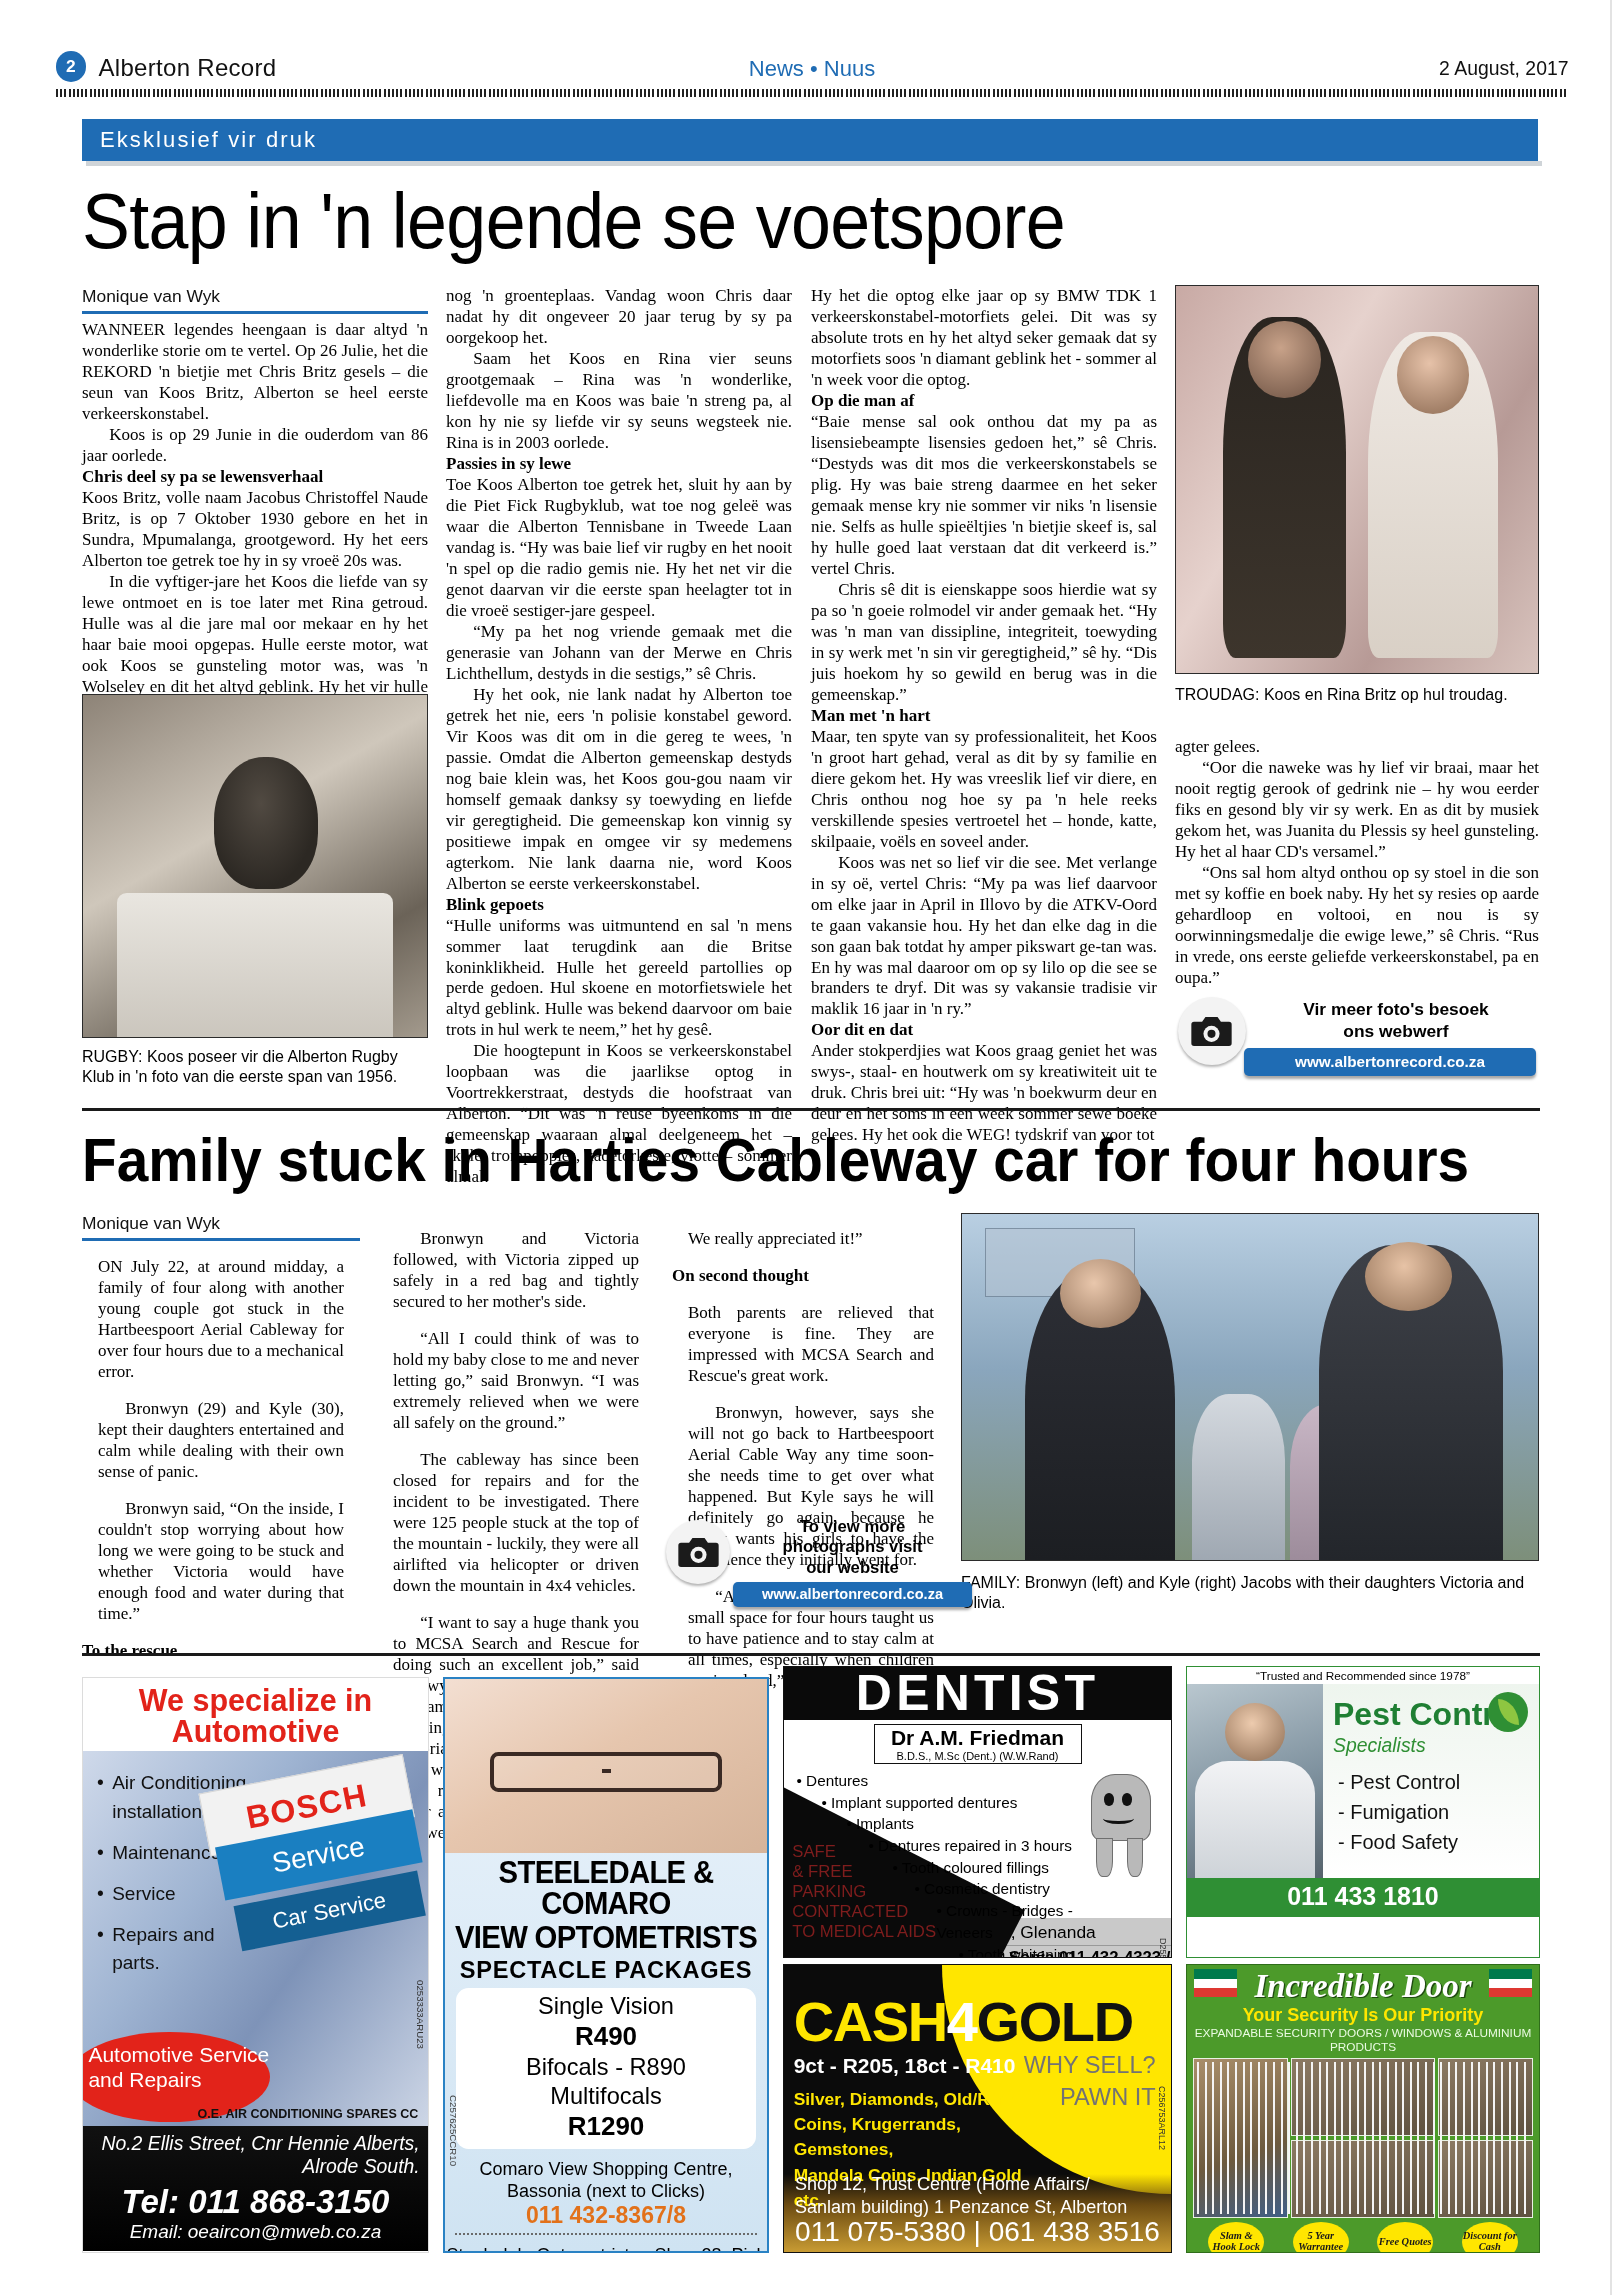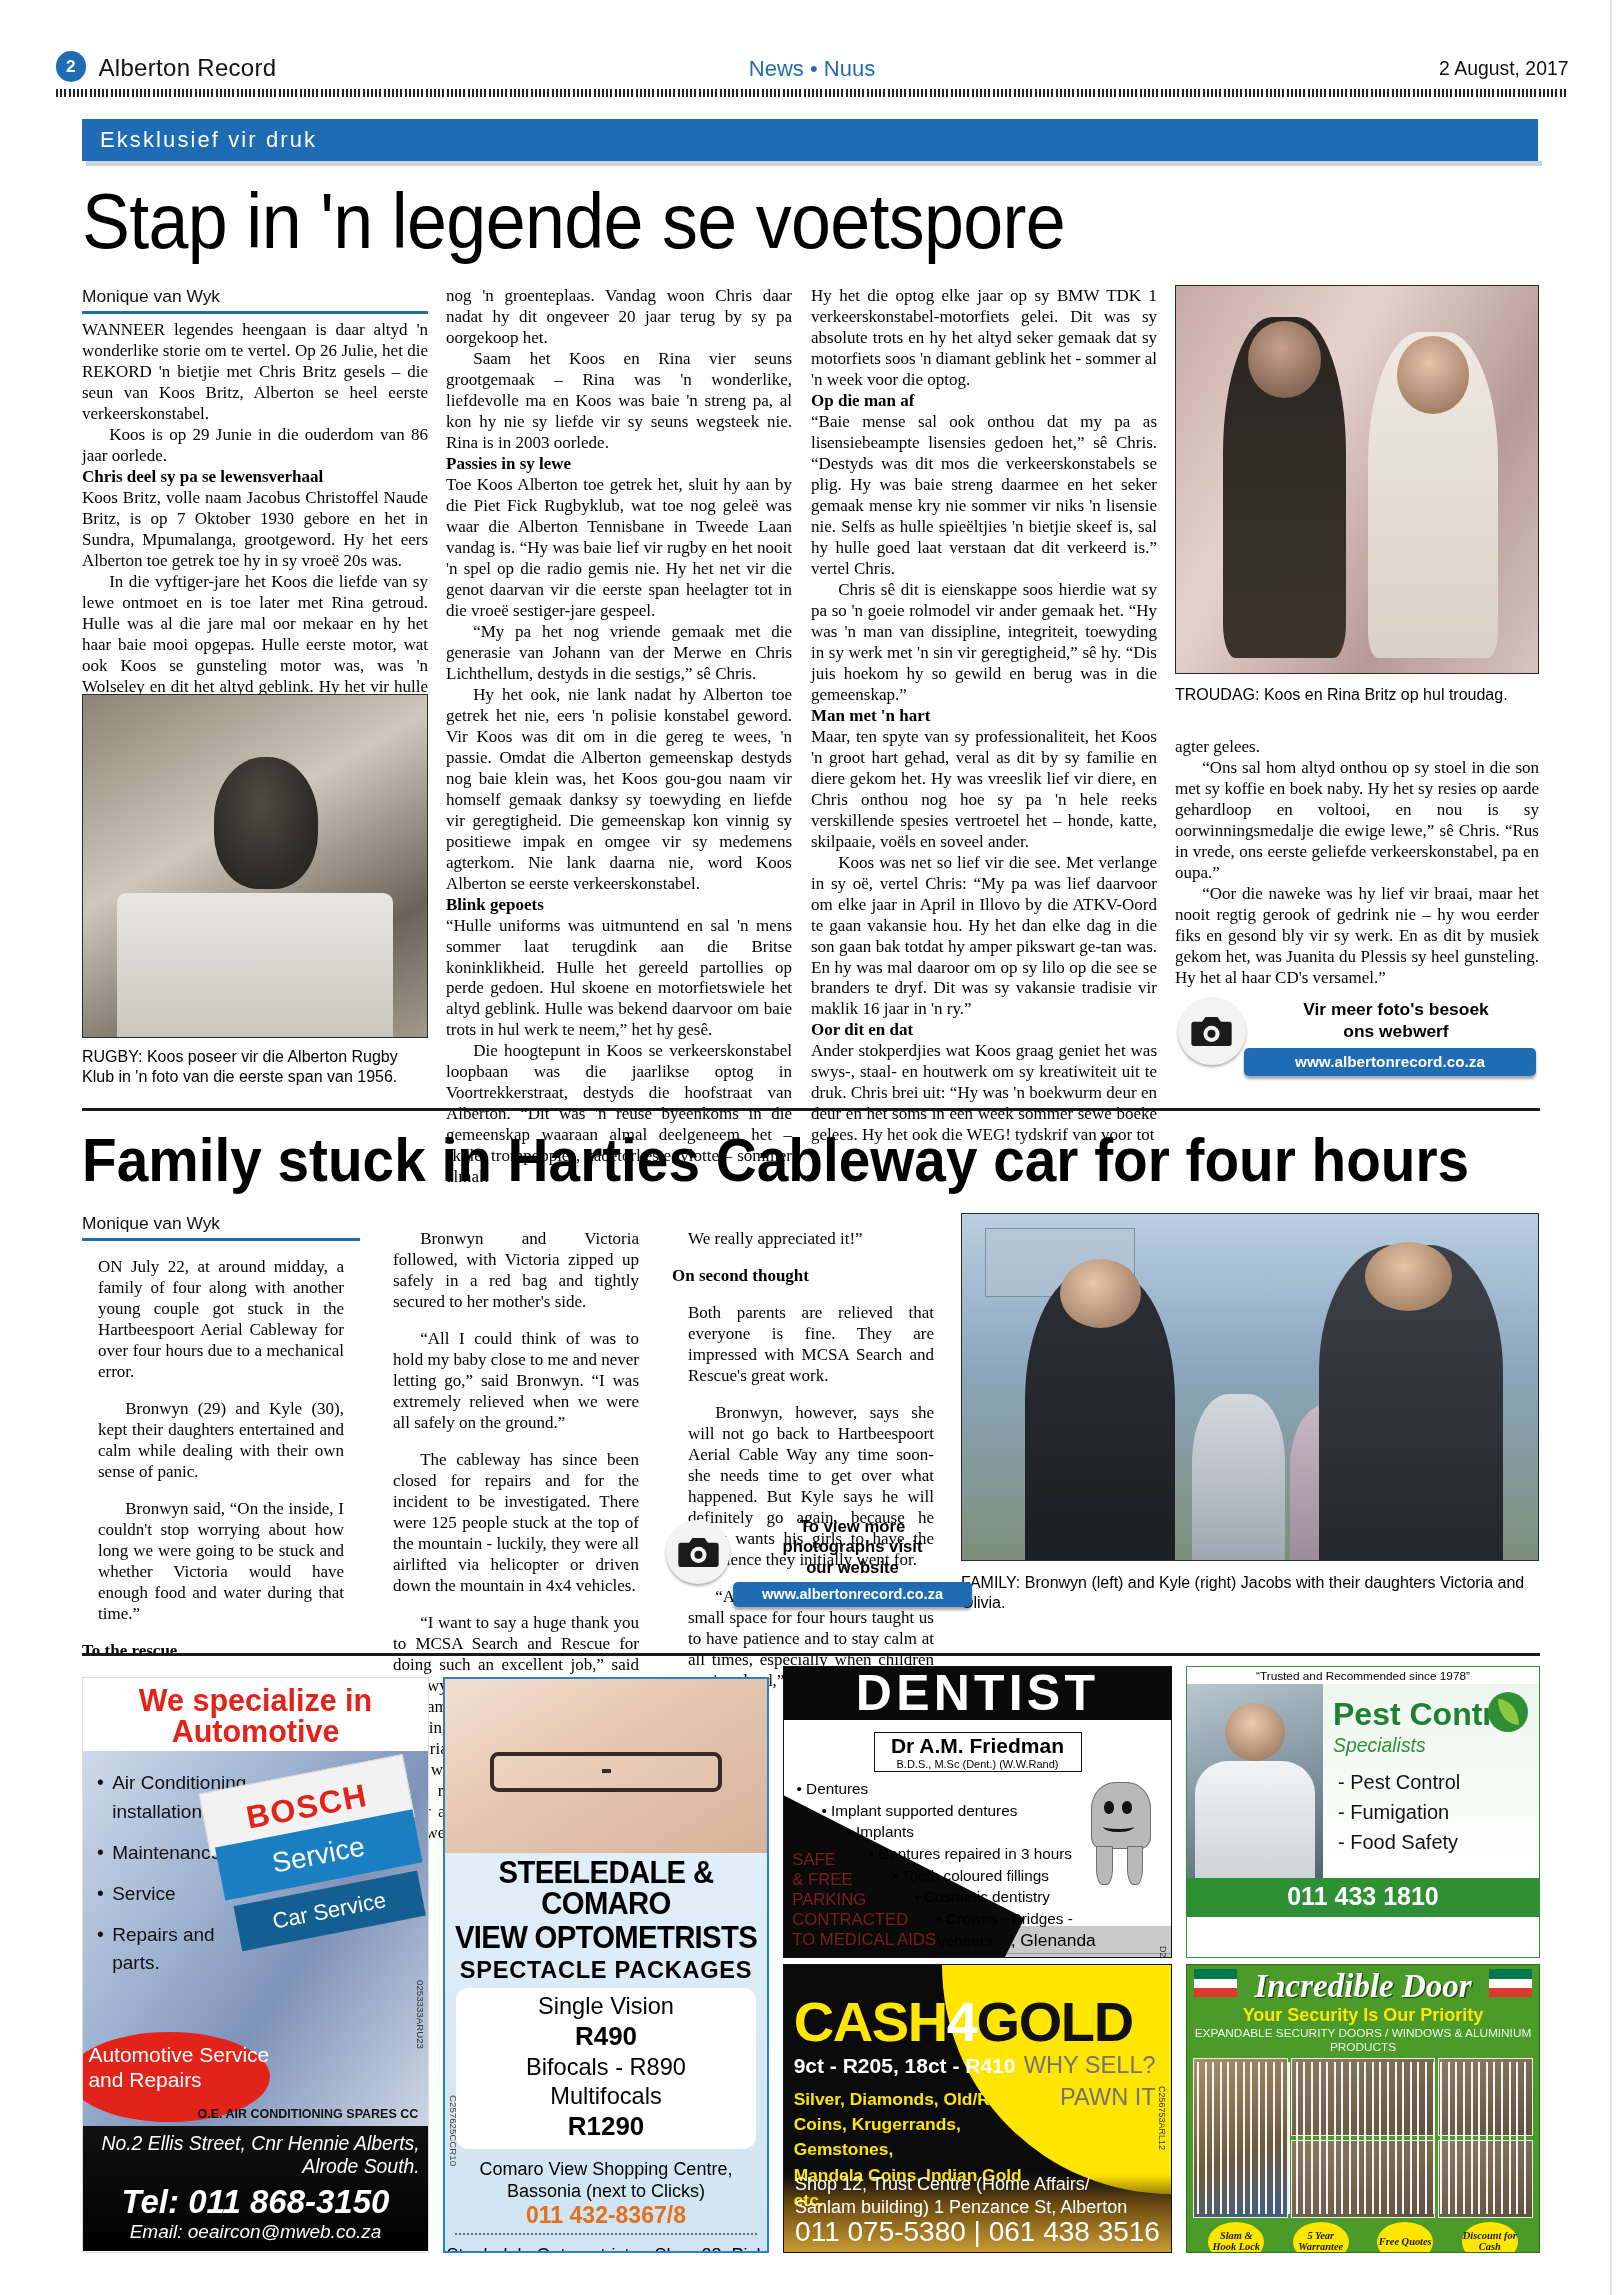--- a/index.html
+++ b/index.html
@@ -191,21 +191,21 @@
   .opt-tel { text-align:center; font-family:"Liberation Sans",sans-serif; font-weight:bold;
     font-size:23px; color:#e2711a; }
   .opt-dots { border-top:2.1px dotted #6a6a6a; margin:4.2px 9.7px; }
   .opt-code { position:absolute; left:2.8px; top:416px; font-size:9.7px;
     font-family:"Liberation Sans",sans-serif; writing-mode:vertical-rl; color:#444; }
 
   
   .ad-dent { left:701px; top:0px; width:389px; height:292px; background:#fff; border:1.4px solid #111; }
   .dent-top { background:#0a0a0a; color:#fff; text-align:center;
     font-family:"Liberation Sans",sans-serif; font-weight:bold; font-size:50px; letter-spacing:4.2px; line-height:1.05; }
-  .dent-name { position:relative; margin:12px auto 0; width:208px; border:1.4px solid #111; text-align:center; padding:1.4px 2.8px; }
+  .dent-name { position:relative; margin:4px auto 0; width:208px; border:1.4px solid #111; text-align:center; padding:1.4px 2.8px; }
   .dent-name .n { font-family:"Liberation Sans",sans-serif; font-weight:bold; font-size:21px; }
   .dent-name .q { font-family:"Liberation Sans",sans-serif; font-size:11px; }
   .dent-body { position:relative; height:154px; }
   .dent-diag { position:absolute; left:-7px; top:19.4px; width:278px; height:180px; background:#0a0a0a;
     transform:rotate(27deg); transform-origin:left top; }
   .dent-left { position:absolute; left:8.3px; top:78px; color:#7f1d1d;
     font-family:"Liberation Sans",sans-serif; font-weight:normal; font-size:16.7px; line-height:1.2; z-index:2; }
   .dent-items { position:absolute; left:12.5px; top:5.6px; width:278px;
     font-family:"Liberation Sans",sans-serif; font-size:15.3px; line-height:1.42; z-index:3; }
   .dent-items li { list-style:none; }
@@ -373,22 +373,22 @@
     <div class="m"></div>
     <div class="f"></div>
     <div class="mh"></div>
     <div class="fh"></div>
   </div>
   <div class="cap cap-couple">TROUDAG: Koos en Rina Britz op hul troudag.</div>
 
   <div class="col c4" style="position:absolute; left:1175px; top:737px; width:364px;">
     <div class="bodytxt">
       <p class="noind">agter gelees.</p>
+      <p>“Oor die naweke was hy lief vir braai, maar het nooit regtig gerook of gedrink nie – hy wou eerder fiks en gesond bly vir sy werk. En as dit by musiek gekom het, was Juanita du Plessis sy heel gunsteling. Hy het al haar CD's versamel.”</p>
       <p>“Ons sal hom altyd onthou op sy stoel in die son met sy koffie en boek naby. Hy het sy resies op aarde gehardloop en voltooi, en nou is sy oorwinningsmedalje die ewige lewe,” sê Chris. “Rus in vrede, ons eerste geliefde verkeerskonstabel, pa en oupa.”</p>
-      <p>“Oor die naweke was hy lief vir braai, maar het nooit regtig gerook of gedrink nie – hy wou eerder fiks en gesond bly vir sy werk. En as dit by musiek gekom het, was Juanita du Plessis sy heel gunsteling. Hy het al haar CD's versamel.”</p>
     </div>
   </div>
 
   <div class="webbadge">
     <div class="cam">
       <svg viewBox="0 0 64 50" aria-hidden="true">
         <path d="M6 12h12l5-7h18l5 7h12a4 4 0 0 1 4 4v28a4 4 0 0 1-4 4H6a4 4 0 0 1-4-4V16a4 4 0 0 1 4-4z" fill="#1b1b1b"></path>
         <circle cx="32" cy="30" r="12" fill="#f3f3f3"></circle>
         <circle cx="32" cy="30" r="6" fill="#1b1b1b"></circle>
       </svg>

